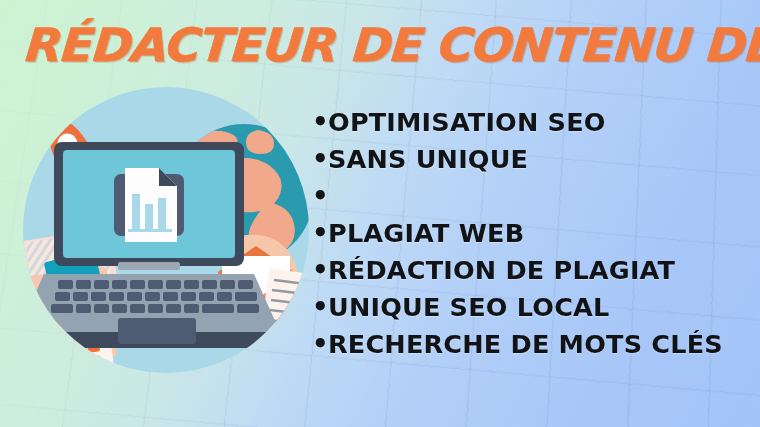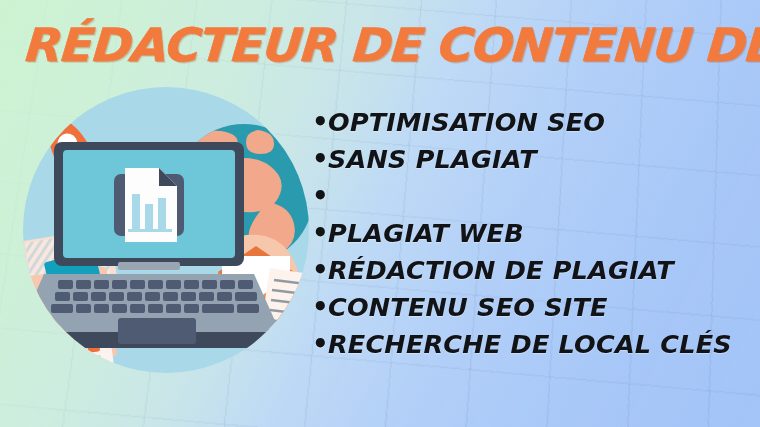--- a/index.html
+++ b/index.html
@@ -98,21 +98,21 @@
     white-space: nowrap;
     text-shadow: 0 1px 1px rgba(255,255,255,.35);
   }
   .bullets li .dot {
     flex: 0 0 auto;
     width: 16px;
     font-size: 26px;
     line-height: 37px;
     color: #111316;
   }
-  .bullets li .txt { flex: 0 0 auto; font-style: italic; }
+  .bullets li .txt { flex: 0 0 auto; }
 </style>
 </head>
 <body>
 
 <div id="poster">
 
   <div class="grid-layer"></div>
   <div class="grid-fade"></div>
 
   <div class="title">RÉDACTEUR DE CONTENU DE SITE WEB</div>
@@ -278,36 +278,36 @@
     </svg>
   </div>
 
   <ul class="bullets">
     <li>
       <span class="dot">•</span>
       <span class="txt">OPTIMISATION SEO</span>
     </li>
     <li>
       <span class="dot">•</span>
-      <span class="txt">SANS PLAGIAT</span>
+      <span class="txt">SANS UNIQUE</span>
     </li>
     <li>
       <span class="dot">•</span>
     </li>
     <li>
       <span class="dot">•</span>
       <span class="txt">PLAGIAT WEB</span>
     </li>
     <li>
       <span class="dot">•</span>
       <span class="txt">RÉDACTION DE PLAGIAT</span>
     </li>
     <li>
       <span class="dot">•</span>
-      <span class="txt">CONTENU SEO SITE</span>
-    </li>
-    <li>
-      <span class="dot">•</span>
-      <span class="txt">RECHERCHE DE LOCAL CLÉS</span>
+      <span class="txt">UNIQUE SEO LOCAL</span>
+    </li>
+    <li>
+      <span class="dot">•</span>
+      <span class="txt">RECHERCHE DE MOTS CLÉS</span>
     </li>
   </ul>
 
 </div>
 
 </body></html>

